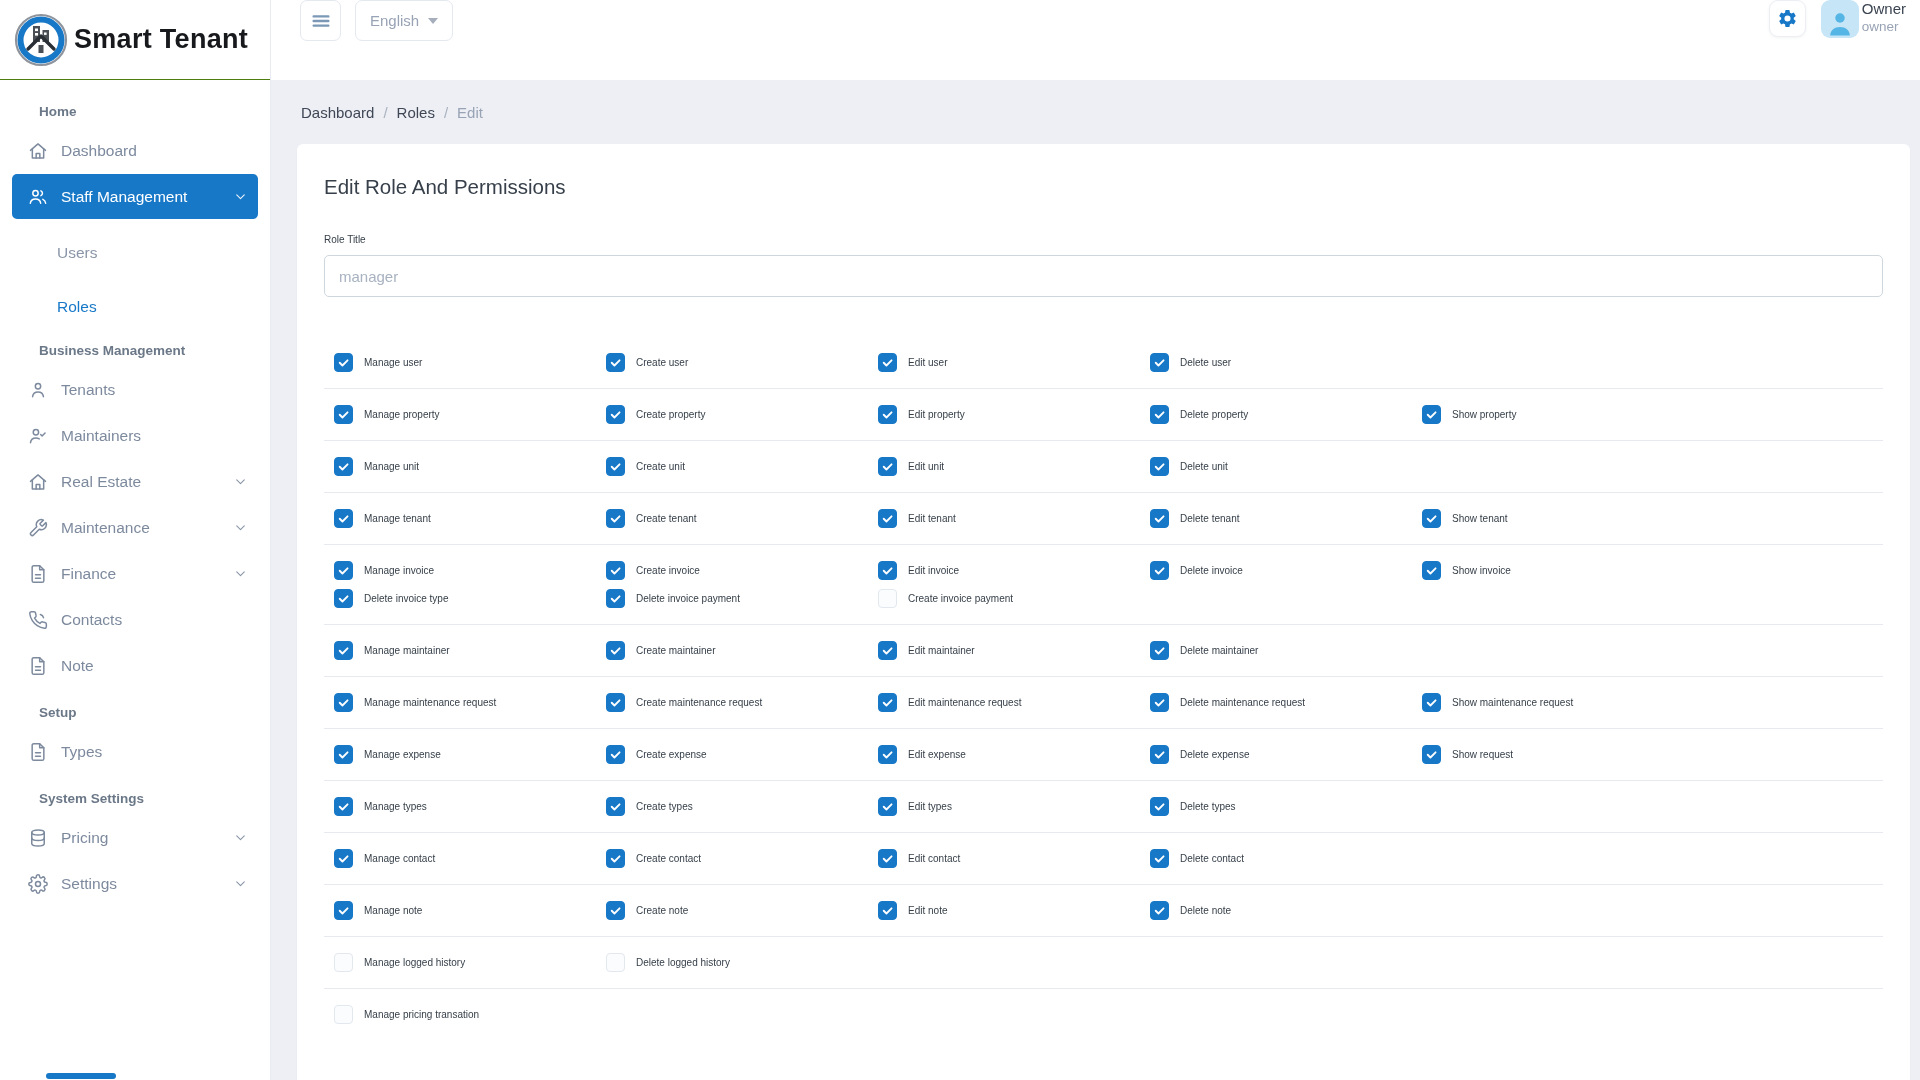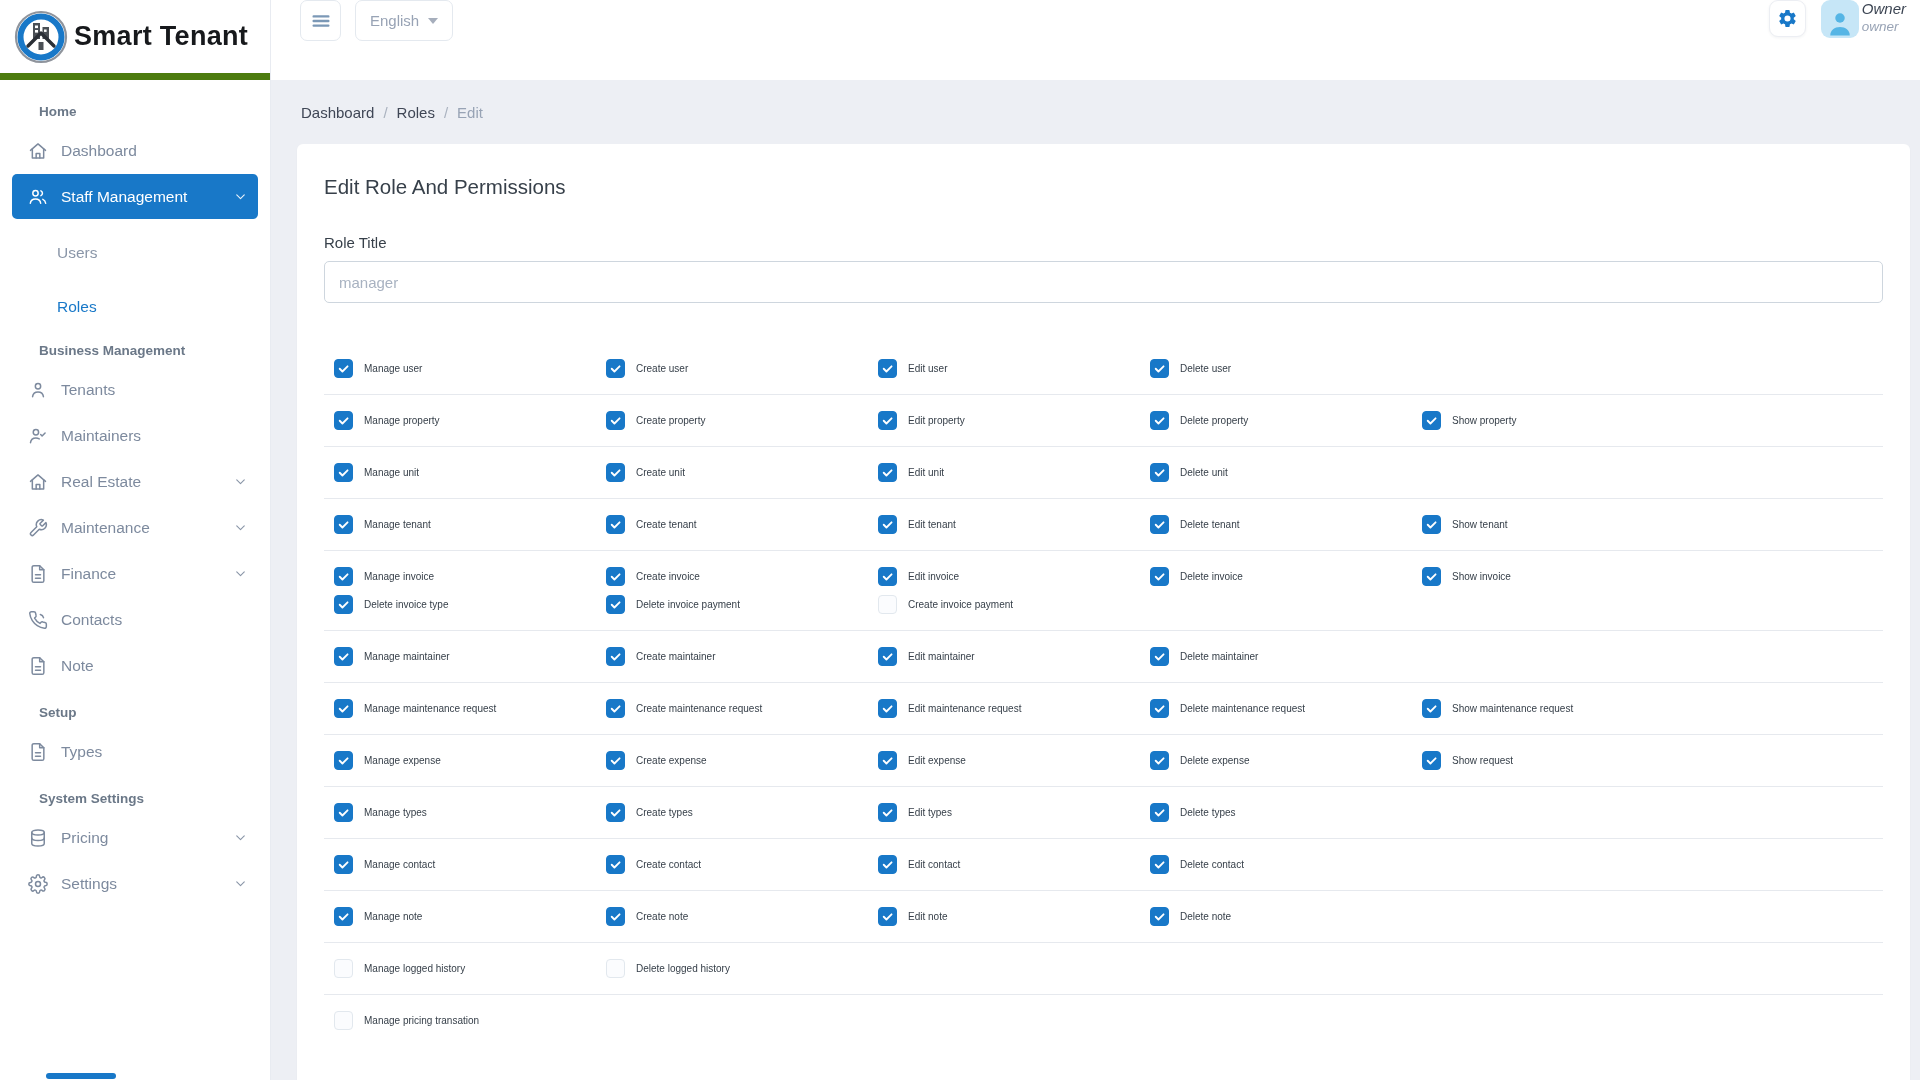--- a/index.html
+++ b/index.html
@@ -12,21 +12,21 @@
     --divider:#e6e9ee;
     --avatar-bg:#c6e6f7;
     --avatar-fg:#55b5e5;
   }
   *{margin:0;padding:0;box-sizing:border-box;}
   html,body{width:1920px;height:1080px;overflow:hidden;}
   body{font-family:"Liberation Sans","DejaVu Sans",sans-serif;background:#fff;color:var(--text-dark);}
 
   
   .sidebar{position:absolute;left:0;top:0;width:271px;height:1080px;background:#fff;border-right:1px solid #e8ebf1;z-index:5;}
-  .brand{height:80px;display:flex;align-items:center;padding-left:14px;border-bottom:7px solid #4d7c0f;}
+  .brand{height:80px;display:flex;align-items:center;padding-left:14px;border-bottom:1px solid #4d7c0f;}
   .brand-logo{width:54px;height:54px;flex:0 0 auto;}
   .brand-name{font-size:27px;font-weight:800;color:#17191c;letter-spacing:.3px;margin-left:6px;white-space:nowrap;}
   .side-nav{padding-top:8px;}
   .nav-section-label{padding:16px 39px 8px;font-size:13.5px;font-weight:700;color:var(--section-label);}
   .side-item{display:flex;align-items:center;height:45px;margin:1px 12px;padding:0 10px 0 16px;border-radius:5px;color:var(--side-text);font-size:15.5px;cursor:pointer;}
   .side-item .icn{width:20px;height:20px;margin-right:13px;flex:0 0 auto;display:inline-flex;}
   .side-item .side-label{flex:1 1 auto;}
   .side-item .chev{width:15px;height:15px;margin:0;opacity:.9;}
   .side-item.active{background:var(--primary);color:#fff;}
   .side-subitem{height:41px;display:flex;align-items:center;padding-left:57px;font-size:15.5px;color:#8a96a8;cursor:pointer;margin-top:13px;}
@@ -40,34 +40,34 @@
   .topbar{position:absolute;left:271px;top:0;right:0;height:80px;background:#fff;display:flex;align-items:flex-start;padding:0 14px 0 29px;}
   .icon-btn{width:41px;height:41px;border:1px solid #e4e9ef;border-radius:7px;background:#fff;display:flex;align-items:center;justify-content:center;cursor:pointer;}
   .icon-btn .icn{width:22px;height:22px;color:#7b98b6;}
   .lang-btn{margin-left:14px;height:41px;border:1px solid #e4e9ef;border-radius:7px;background:#fff;display:flex;align-items:center;padding:0 14px;font-size:15px;color:#98a3b5;cursor:pointer;}
   .caret-down{width:0;height:0;border-left:5px solid transparent;border-right:5px solid transparent;border-top:6px solid #a6aebc;margin-left:9px;}
   .topbar-spacer{flex:1 1 auto;}
   .settings-btn{width:37px;height:37px;border:1px solid #eceef3;border-radius:9px;box-shadow:0 1px 3px rgba(40,50,70,.06);}
   .settings-btn .icn{width:21px;height:21px;color:var(--primary);}
   .avatar{width:38px;height:38px;border-radius:9px;background:var(--avatar-bg);margin-left:15px;overflow:hidden;display:flex;align-items:flex-end;justify-content:center;cursor:pointer;}
   .avatar .icn{width:30px;height:30px;color:var(--avatar-fg);}
-  .user-block{margin-left:3px;line-height:1.25;font-style:italic;}
+  .user-block{margin-left:3px;line-height:1.25;}
   .user-name{font-size:15px;color:#3b4452;}
   .user-role{font-size:13.5px;color:var(--text-muted);}
 
   
   .content{position:absolute;left:271px;top:80px;right:0;bottom:0;background:var(--page-bg);overflow:hidden;}
   .breadcrumb{display:flex;align-items:center;padding:24px 30px 23px;font-size:15px;}
   .bc-item{color:#3f4655;cursor:pointer;}
   .bc-sep{color:#aab2bf;margin:0 9px;}
   .bc-active{color:var(--text-muted);cursor:default;}
 
   .card{margin:0 10px 0 26px;background:#fff;border-radius:6px;box-shadow:0 1px 2px rgba(50,58,70,.04);padding:26px 27px;min-height:1010px;}
   .page-title{font-size:20.5px;font-weight:500;color:var(--text-dark);margin:5px 0 30px;}
-  .field-label{font-size:15px;color:var(--text-dark);margin-bottom:10px;margin-top:35px;}
+  .field-label{font-size:10px;color:var(--text-dark);margin-bottom:10px;margin-top:35px;}
   .text-input{width:100%;height:42px;border:1px solid #ced6de;border-radius:5px;padding:0 14px;font-size:15px;color:var(--text-dark);outline:none;font-family:inherit;background:#fff;}
   .text-input::placeholder{color:#a8b2c1;}
 
   .perm-list{margin-top:40px;}
   .perm-row{padding:16px 0;border-bottom:1px solid var(--divider);}
   .perm-row:last-child{border-bottom:none;}
   .perm-line{display:grid;grid-template-columns:repeat(5,272px);margin-left:10px;}
   .perm-line + .perm-line{margin-top:9px;}
   .perm-cell{display:flex;align-items:center;cursor:pointer;}
   .cb{width:19px;height:19px;border-radius:4px;flex:0 0 auto;display:inline-flex;align-items:center;justify-content:center;border:1px solid #e2e8ee;background:#fbfcfe;}

